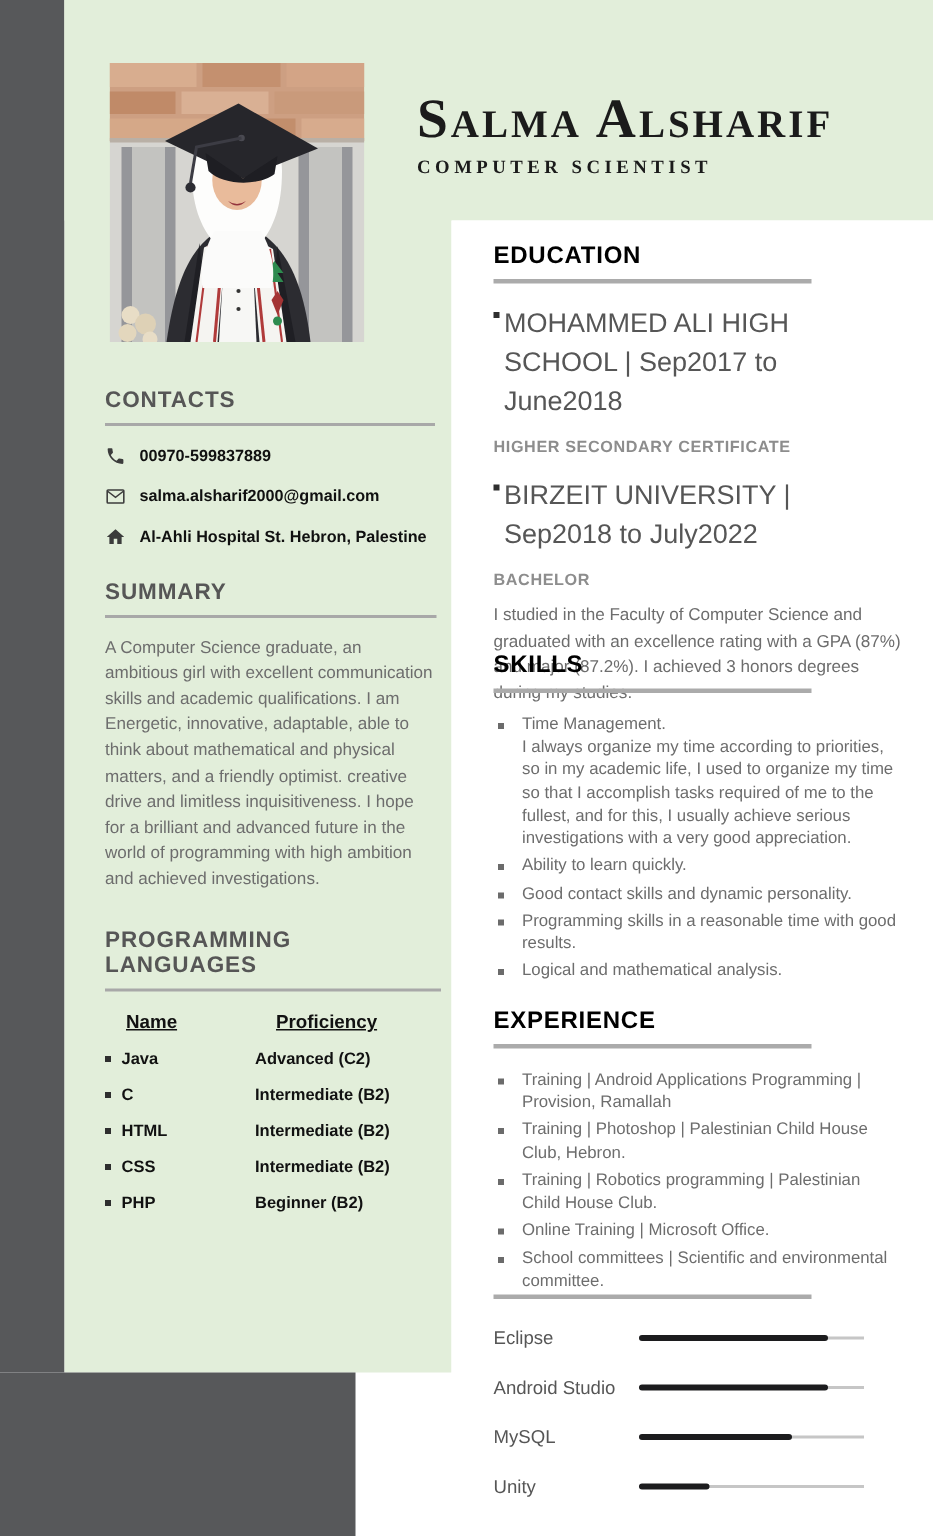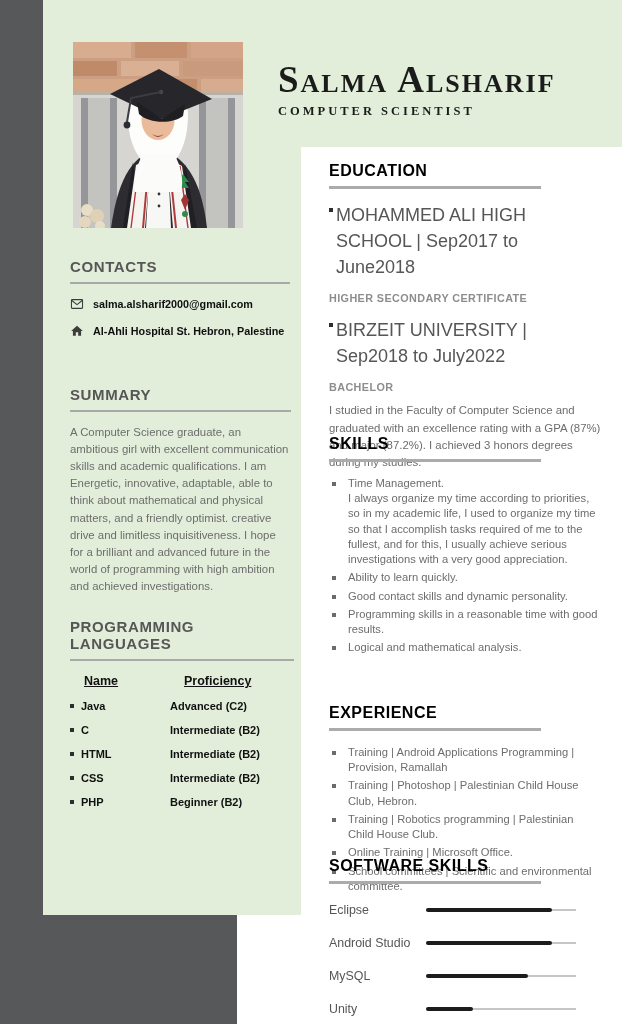--- a/index.html
+++ b/index.html
@@ -60,21 +60,21 @@
   .lang-hrow{display:grid;grid-template-columns:100px 1fr;}
   .lang-hrow span{font-size:12.5px;font-weight:700;color:#111;text-decoration:underline;padding-left:14px;}
   .lang-row{display:grid;grid-template-columns:100px 1fr;margin-top:12px;align-items:center;}
   .lang-name{display:flex;align-items:center;gap:7px;font-size:11px;font-weight:700;color:#111;}
   .lang-prof{font-size:11px;font-weight:700;color:#111;}
   .sq{width:4px;height:4px;background:#2e2e2e;flex:0 0 4px;}
 
   
   .sec-education{left:329px;top:162px;width:272px;}
   .sec-skills{left:329px;top:435px;width:272px;}
-  .sec-experience{left:329px;top:704px;width:272px;}
+  .sec-experience{left:329px;top:672px;width:272px;}
   .sec-software{left:329px;top:857px;width:280px;}
 
   .edu-item{margin-top:13px;}
   .edu-title{display:flex;gap:3px;font-size:18px;color:#565656;line-height:1.45;}
   .edu-title .sq{margin-top:6px;}
   .edu-sub{margin-top:12px;font-size:10.8px;letter-spacing:.4px;color:#8d8d8d;font-weight:bold;}
   .edu-desc{margin-top:9px;font-size:11.4px;line-height:1.5;color:#6d6d6d;}
 
   .blist{margin:14px 0 0 0;padding:0;list-style:none;}
   .blist li{
@@ -167,20 +167,26 @@
 </div>
 
 <div class="abs name-block">
   <h1 class="person-name">Salma Alsharif</h1>
   <div class="job-title">COMPUTER SCIENTIST</div>
 </div>
 
 <section class="abs sec-contacts">
   <h2 class="l-heading">CONTACTS</h2>
   <div class="l-rule"></div>
+  <div class="contact-row">
+    <svg class="cicon" viewBox="0 0 24 24" fill="currentColor">
+        <path d="M6.62 10.79c1.44 2.83 3.76 5.14 6.59 6.59l2.2-2.2c.27-.27.67-.36 1.02-.24 1.12.37 2.33.57 3.57.57.55 0 1 .45 1 1V20c0 .55-.45 1-1 1-9.39 0-17-7.61-17-17 0-.55.45-1 1-1h3.5c.55 0 1 .45 1 1 0 1.25.2 2.45.57 3.57.11.35.03.74-.25 1.02l-2.2 2.2z"></path>
+      </svg>
+    <span class="txt">00970-599837889</span>
+  </div>
   <div class="contact-row">
     <svg class="cicon" viewBox="0 0 24 24" fill="none" stroke="currentColor" stroke-width="1.8">
         <rect x="2.5" y="4.5" width="19" height="15" rx="1"></rect>
         <polyline points="3,6 12,13 21,6"></polyline>
       </svg>
     <span class="txt">salma.alsharif2000@gmail.com</span>
   </div>
   <div class="contact-row">
     <svg class="cicon" viewBox="0 0 24 24" fill="currentColor">
         <path d="M10 20v-6h4v6h5v-8h3L12 3 2 12h3v8z"></path>
@@ -280,21 +286,20 @@
   <ul class="blist">
     <li>Training | Android Applications Programming | Provision, Ramallah</li>
     <li>Training | Photoshop | Palestinian Child House Club, Hebron.</li>
     <li>Training | Robotics programming | Palestinian Child House Club.</li>
     <li>Online Training | Microsoft Office.</li>
     <li>School committees | Scientific and environmental committee.</li>
   </ul>
 </section>
 
 <section class="abs sec-software">
-  <h2 class="r-heading">SOFTWARE SKILLS</h2>
   <div class="r-rule"></div>
   <div class="soft-row">
     <span class="soft-label">Eclipse</span>
     <span class="bar-wrap">
         <span class="bar-track"></span>
         <span class="bar-fill" style="width: 84%;"></span>
       </span>
   </div>
   <div class="soft-row">
     <span class="soft-label">Android Studio</span>

